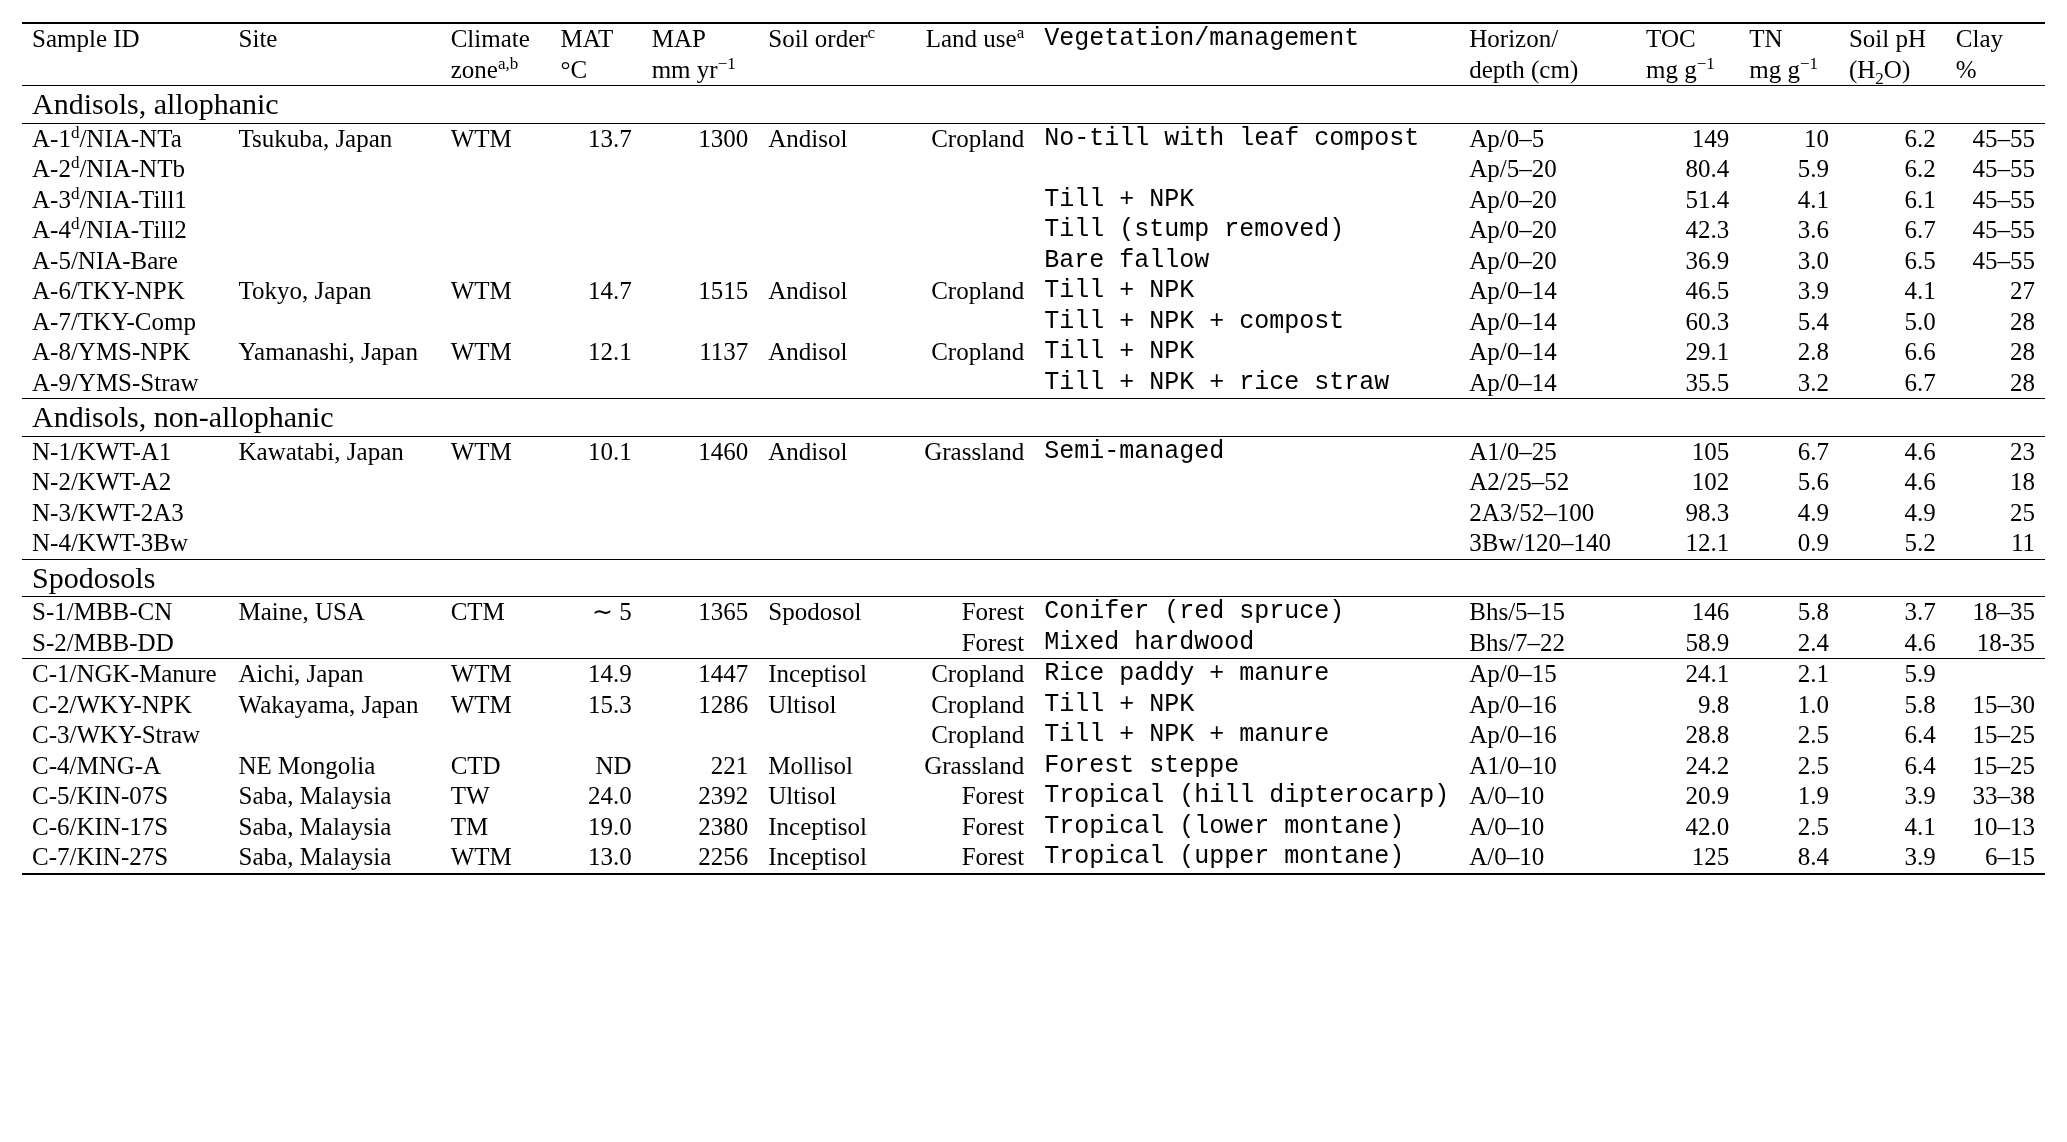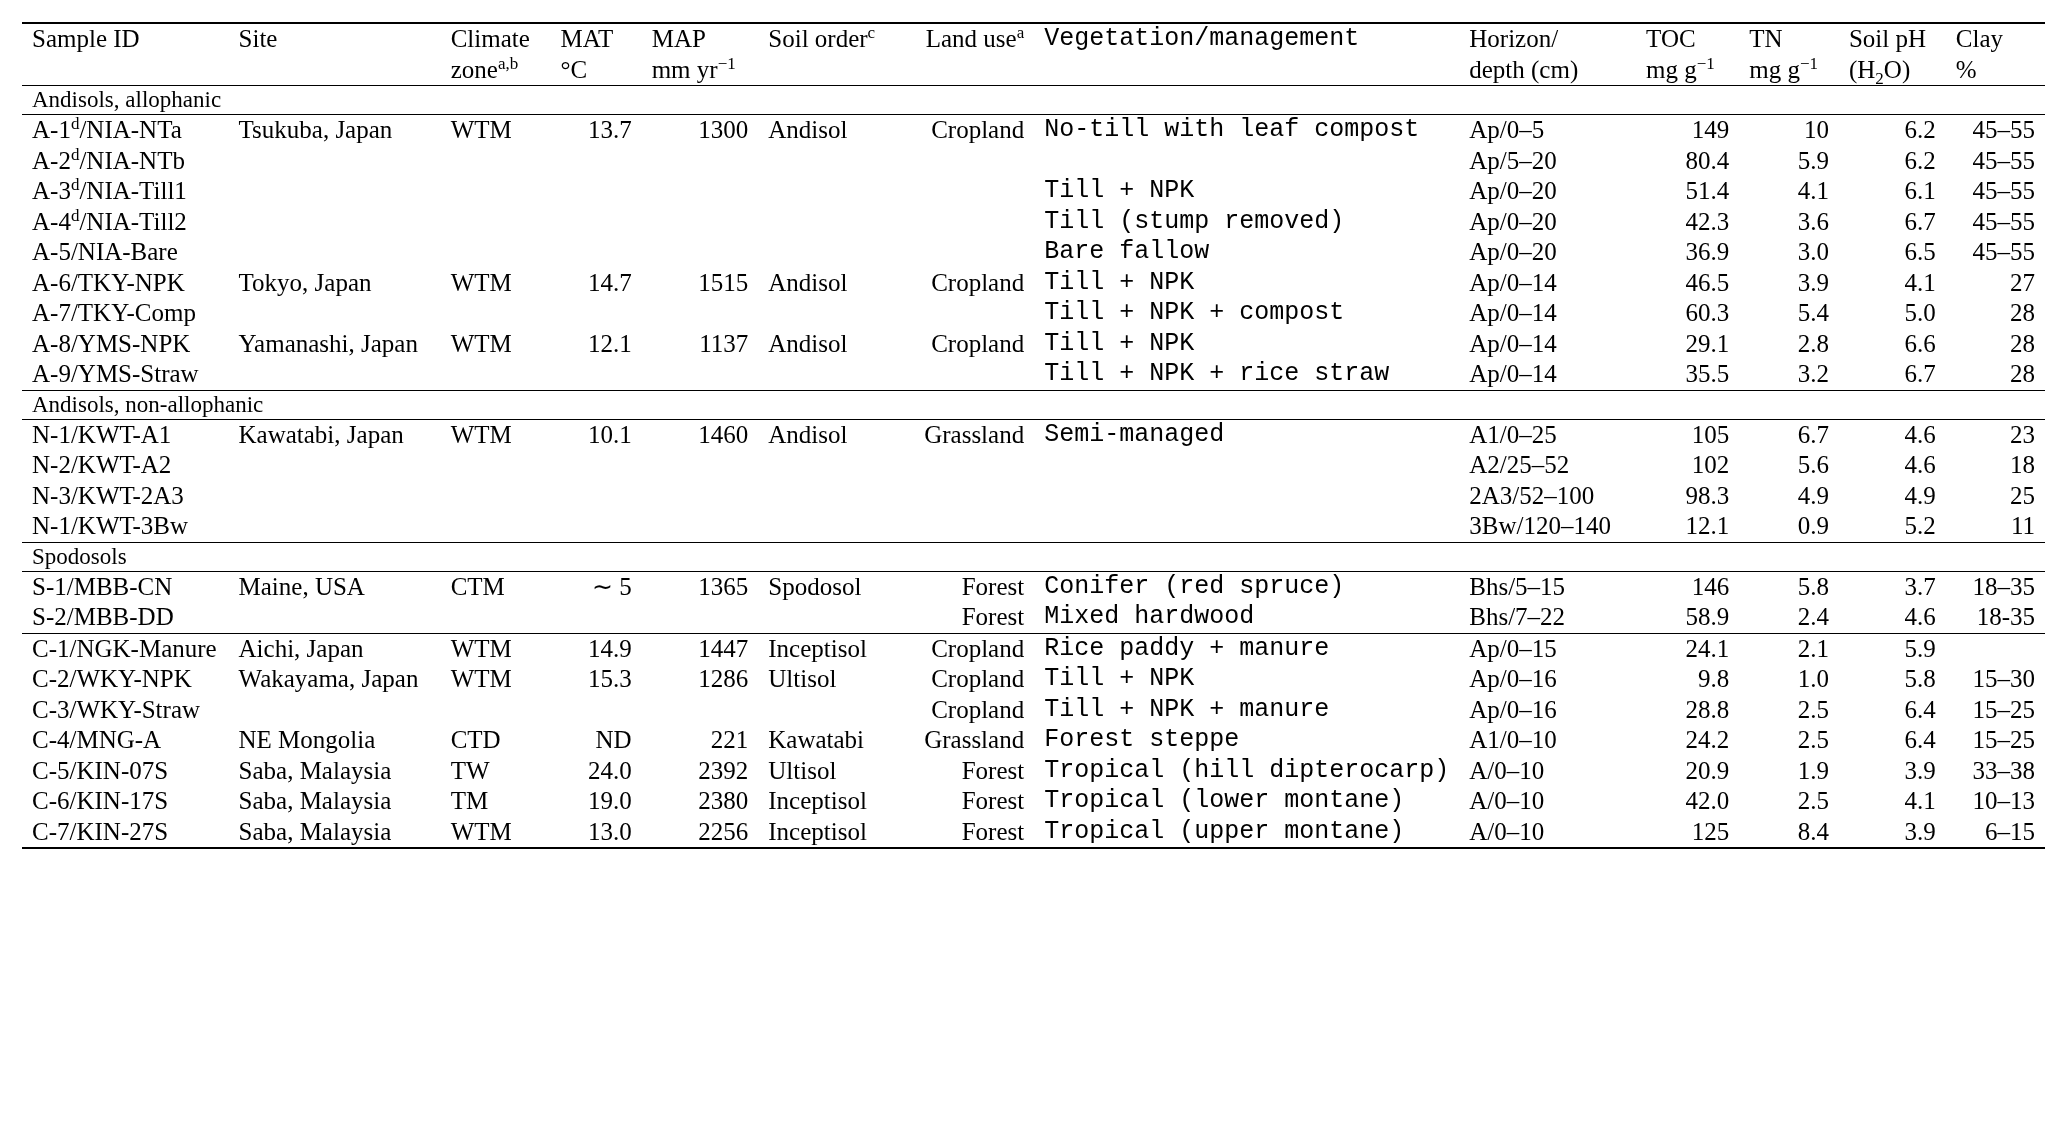--- a/index.html
+++ b/index.html
@@ -36,21 +36,21 @@
     padding-bottom: 8px;
     vertical-align: top;
   }
   .hdr-num { text-align: left; }
   .rule-top td, .rule-top th { border-top: 2.5px solid #000; }
   .rule-thin td, .rule-thin th { border-top: 1.5px solid #000; }
   tr.rule-bottom td { border-bottom: 2.5px solid #000; }
   .section td {
     padding-top: 9px;
     padding-bottom: 9px;
-    font-size: 23px;
+    font-size: 30px;
   }
   .num { text-align: right; }
   .lft { text-align: left; }
   sup { font-size: 0.68em; vertical-align: super; line-height: 0; }
   sub { font-size: 0.68em; vertical-align: sub; line-height: 0; }
   .c-id { width: 190px; }
   .c-site { width: 215px; }
   .c-zone { width: 110px; }
   .c-mat { width: 105px; }
   .c-map { width: 120px; }
@@ -303,21 +303,21 @@
           <td class="c-order lft"></td>
           <td class="c-land lft"></td>
           <td class="c-veg lft"></td>
           <td class="c-hor lft">2A3/52–100</td>
           <td class="c-toc num">98.3</td>
           <td class="c-tn num">4.9</td>
           <td class="c-ph num">4.9</td>
           <td class="c-clay num">25</td>
         </tr>
         <tr class="lastrow">
-          <td class="c-id lft">N-1/KWT-3Bw</td>
+          <td class="c-id lft">N-4/KWT-3Bw</td>
           <td class="c-site lft"></td>
           <td class="c-zone lft"></td>
           <td class="c-mat num"></td>
           <td class="c-map num"></td>
           <td class="c-order lft"></td>
           <td class="c-land lft"></td>
           <td class="c-veg lft"></td>
           <td class="c-hor lft">3Bw/120–140</td>
           <td class="c-toc num">12.1</td>
           <td class="c-tn num">0.9</td>
@@ -401,21 +401,21 @@
           <td class="c-tn num">2.5</td>
           <td class="c-ph num">6.4</td>
           <td class="c-clay num">15–25</td>
         </tr>
         <tr class="">
           <td class="c-id lft">C-4/MNG-A</td>
           <td class="c-site lft">NE Mongolia</td>
           <td class="c-zone lft">CTD</td>
           <td class="c-mat num">ND</td>
           <td class="c-map num">221</td>
-          <td class="c-order lft">Kawatabi</td>
+          <td class="c-order lft">Mollisol</td>
           <td class="c-land lft">Grassland</td>
           <td class="c-veg lft">Forest steppe</td>
           <td class="c-hor lft">A1/0–10</td>
           <td class="c-toc num">24.2</td>
           <td class="c-tn num">2.5</td>
           <td class="c-ph num">6.4</td>
           <td class="c-clay num">15–25</td>
         </tr>
         <tr class="">
           <td class="c-id lft">C-5/KIN-07S</td>

